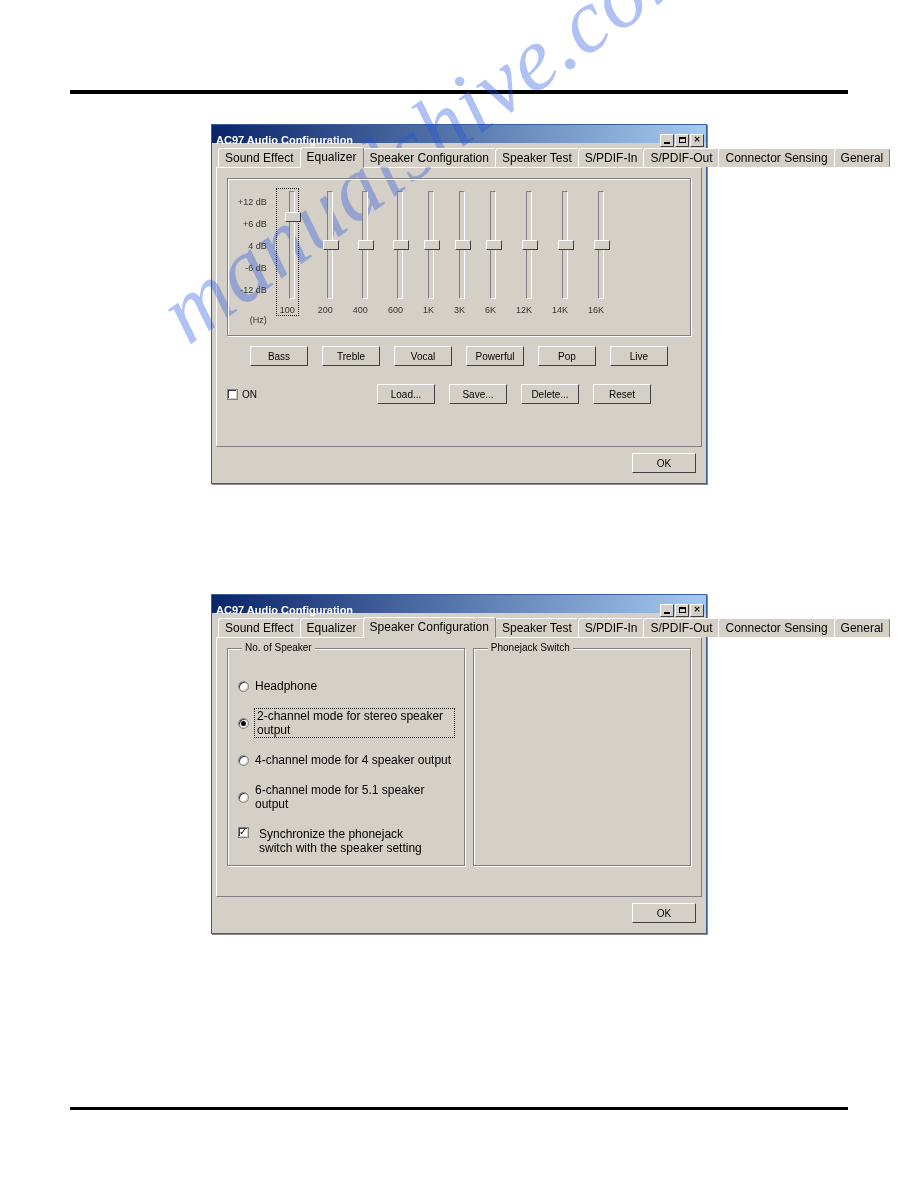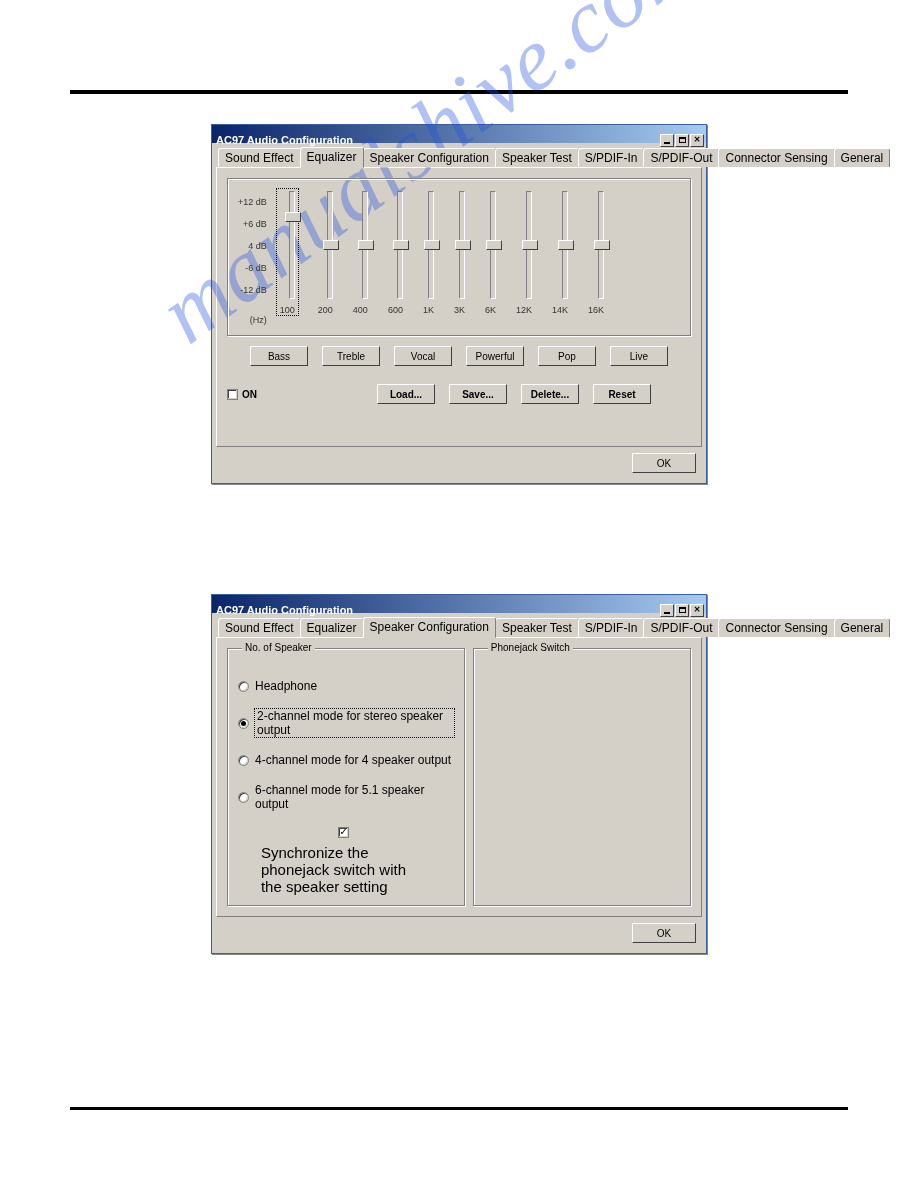--- a/index.html
+++ b/index.html
@@ -130,21 +130,21 @@
     height: 20px;
     background:#d4d0c8;
     border:1px solid #fff;
     border-right-color:#404040; border-bottom-color:#404040;
     font-size:10px;
     display:inline-flex; align-items:center; justify-content:center;
     padding: 0 6px;
   }
   .preset-rows { display:flex; flex-direction:column; gap:6px; margin-top:6px;}
   .preset-row { display:flex; gap: 14px; justify-content:center; }
-  .bottom-row { display:flex; align-items:center; gap: 30px; margin-top:12px;font-weight:bold;}
+  .bottom-row { display:flex; align-items:center; gap: 30px; margin-top:12px;}
   .chk { width:11px; height:11px; background:#fff; border:1px solid #808080; box-shadow:inset -1px -1px 0 #d4d0c8, inset 1px 1px 0 #404040; display:inline-block; margin-right:4px; position:relative;}
   .chk.checked::after{content:"✓"; position:absolute; font-size:10px; left:0; top:-2px; color:#000;}
   .ok-row { text-align:right; padding: 6px 6px 6px 0; }
   .ok-row .btn { min-width: 64px; }
   
   .groupbox {
     border: 1px solid #808080;
     box-shadow: inset 1px 1px 0 #fff, 1px 1px 0 #fff;
     padding: 14px 10px 10px 10px;
     position: relative;
@@ -156,21 +156,21 @@
   .cols2 { display:flex; gap: 8px; }
   .radio-row { display:flex; align-items:center; margin: 16px 0; font-size:12px; }
   .radio {
     width:11px; height:11px; border-radius:50%;
     border:1px solid #808080; background:#fff;
     box-shadow:inset -1px -1px 0 #d4d0c8, inset 1px 1px 0 #404040;
     margin-right:6px; position:relative; flex-shrink:0;
   }
   .radio.checked::after{content:""; position:absolute; width:5px; height:5px; background:#000; border-radius:50%; left:2px; top:2px;}
   .dotted { outline: 1px dotted #000; padding:0 2px; }
-  .chkrow { display:flex; align-items:center; gap:6px; margin-top:12px; font-size:15px;flex-direction:column; }
+  .chkrow { display:flex; align-items:flex-start; gap:6px; margin-top:12px; font-size:12px; }
   .jack-col { display:flex; flex-direction:column; gap: 48px; padding-top: 4px; align-items:center;}
   .jack-row { display:flex; align-items:center; gap: 14px; }
   .jack-icon {
     width:24px; height:24px;
     border:1px solid #333;
     display:flex; align-items:center; justify-content:center;
   }
   .jack-inner { width:14px; height:14px; border-radius:50%; border:2px solid #000; }
   .jack-green { background:#3cbf2f; }
   .jack-blue { background:#1e78c0; }

